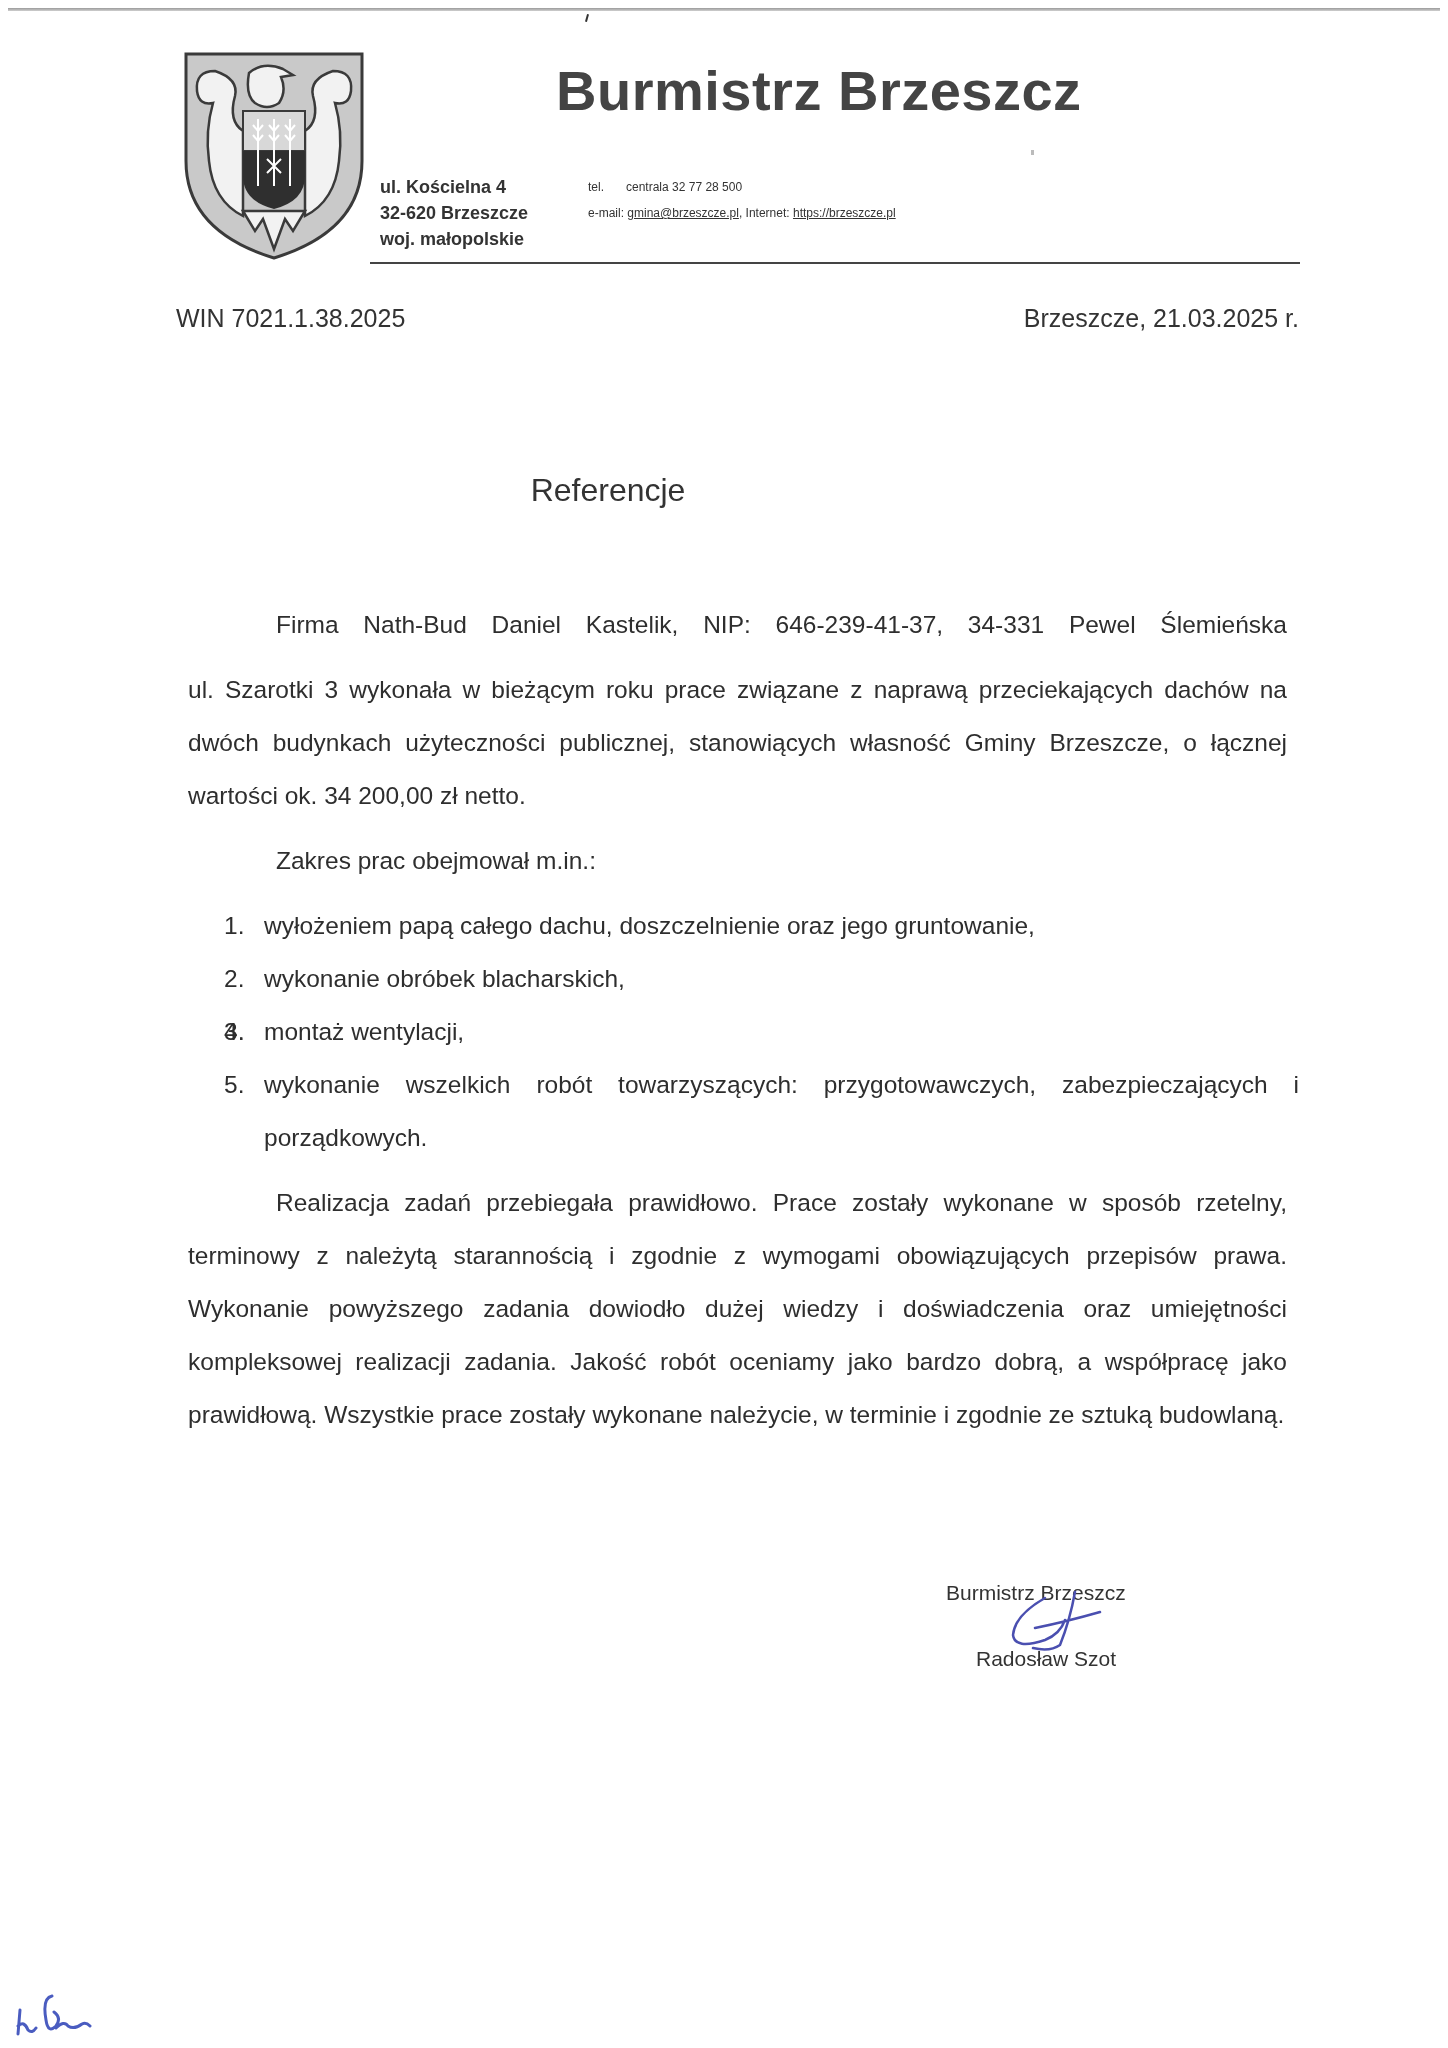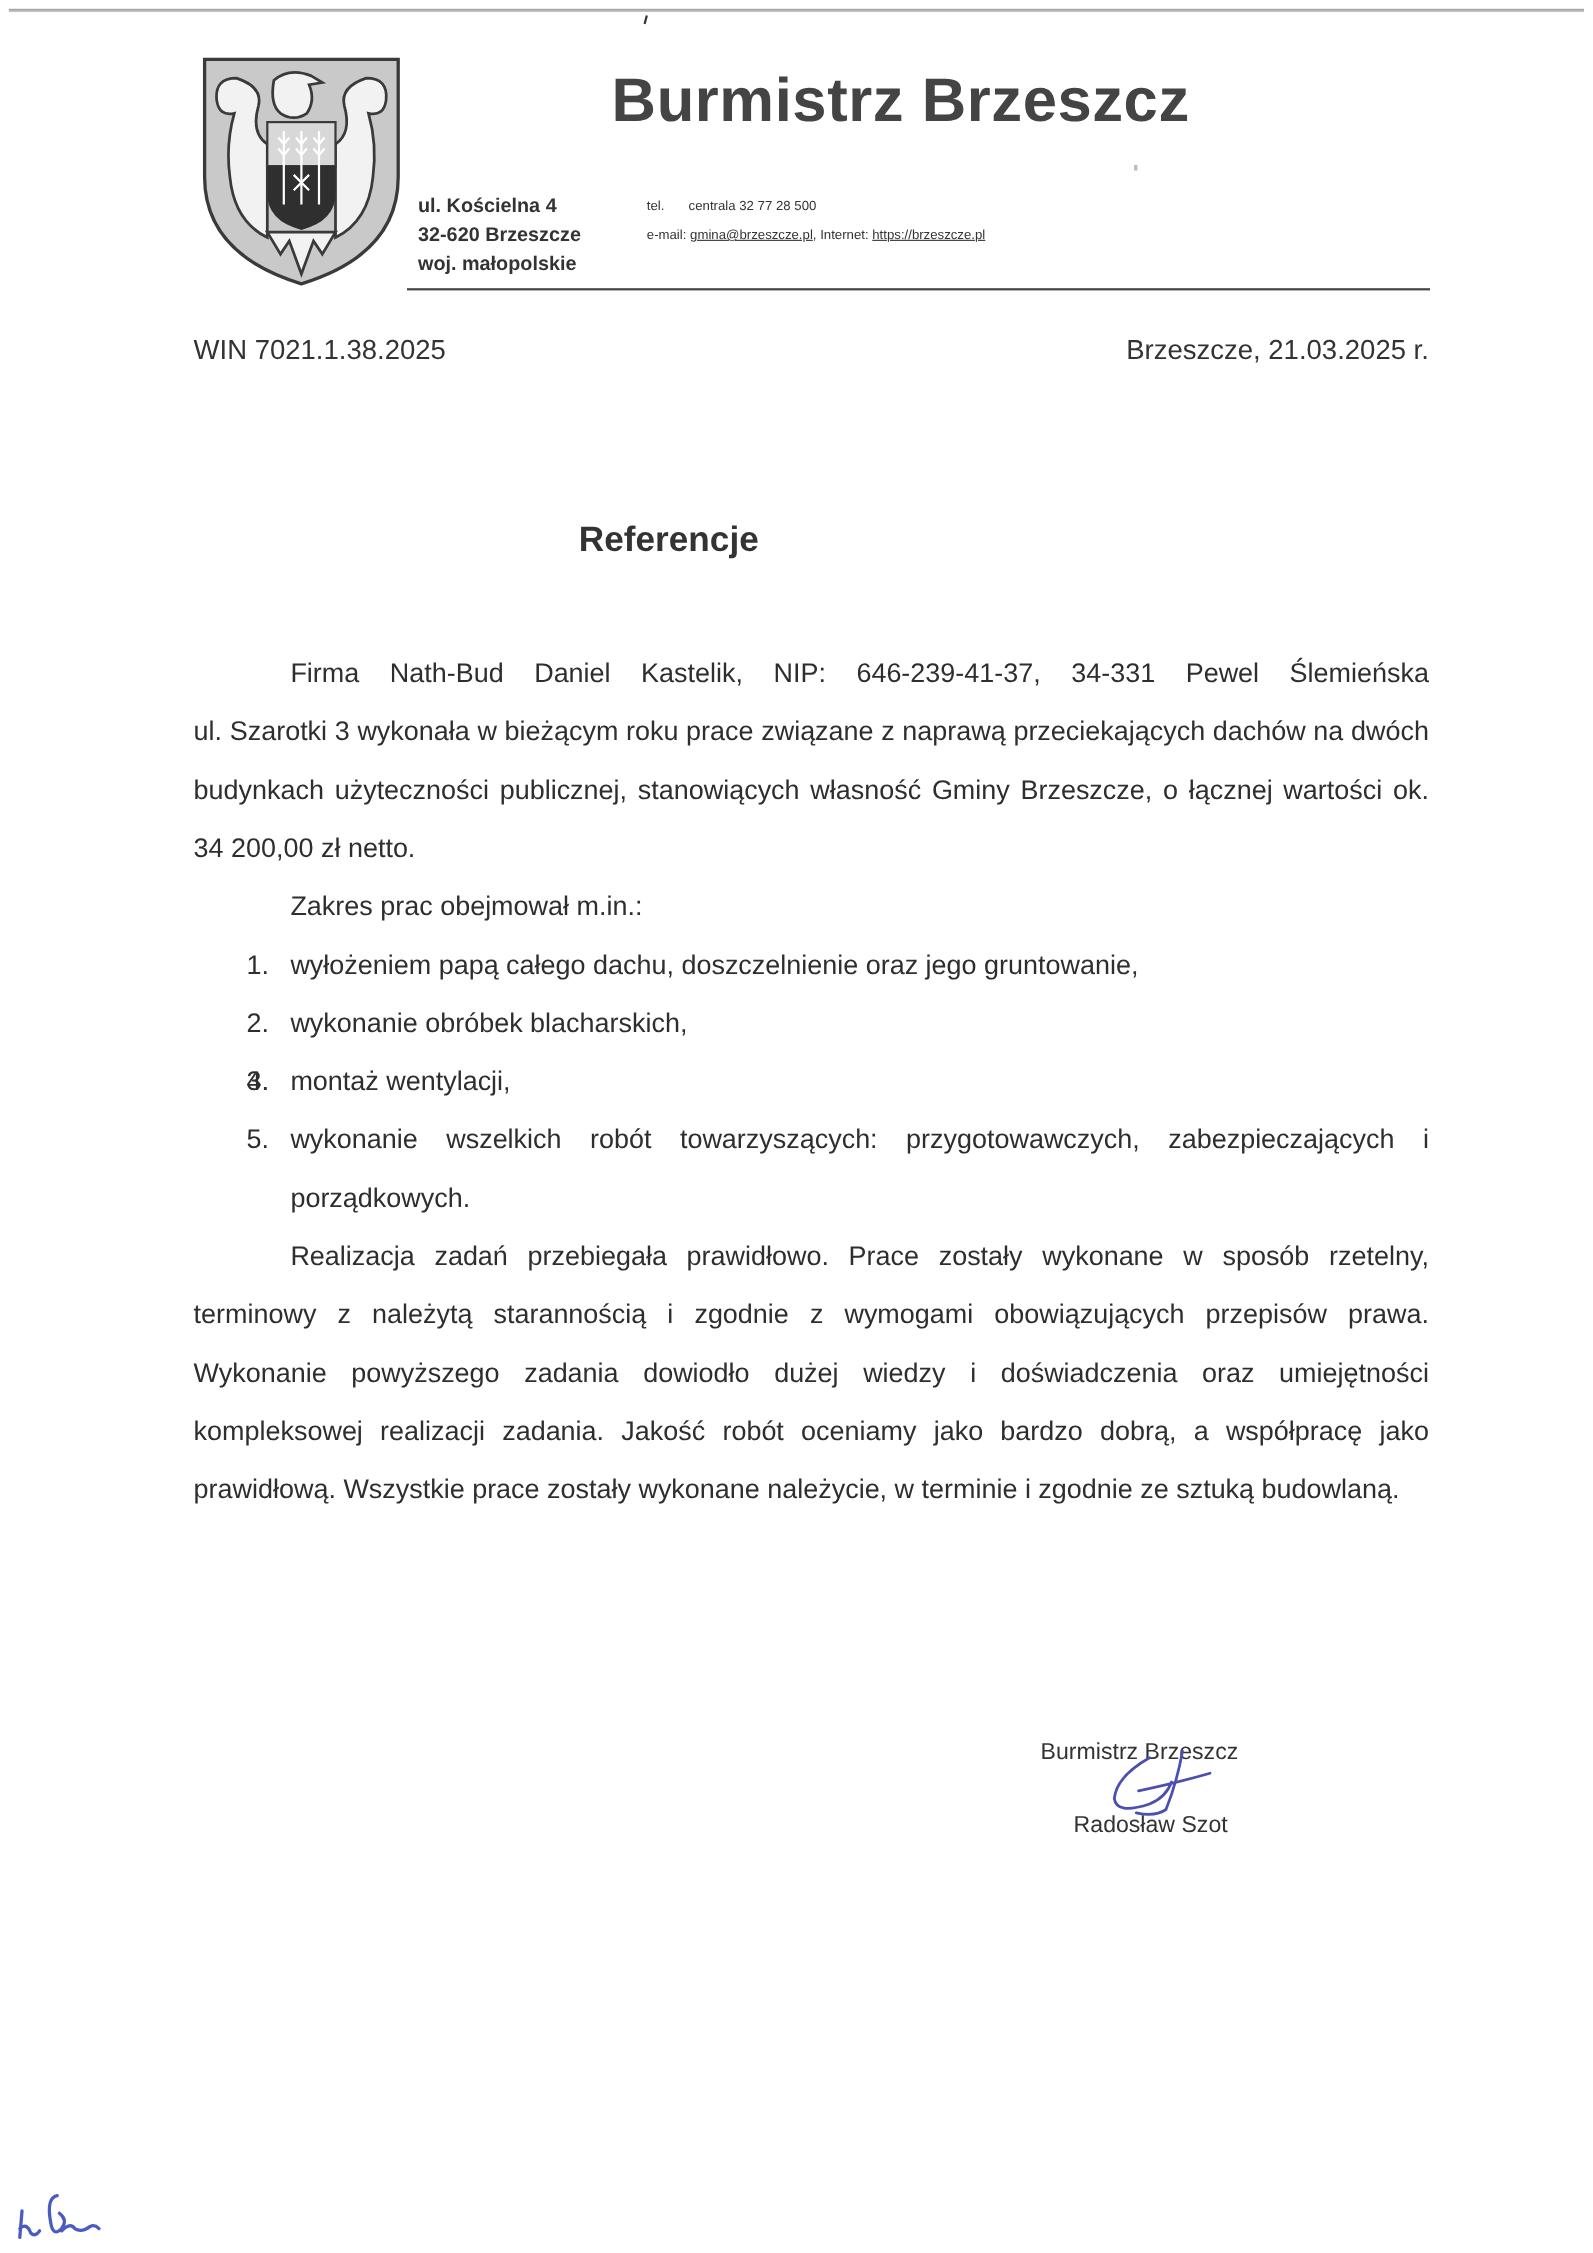--- a/index.html
+++ b/index.html
@@ -11,24 +11,24 @@
   .title { position: absolute; left: 556px; top: 58px; font-size: 56px; font-weight: bold;
            color: #444; letter-spacing: 0.5px; }
   .addr { position: absolute; left: 380px; top: 174px; font-size: 18px; line-height: 26px; color: #333; font-weight: bold; }
   .contact { position: absolute; left: 588px; top: 174px; font-size: 12px; line-height: 26px; color: #333; }
   .contact .tel-gap { display: inline-block; width: 22px; }
   .contact u { text-decoration: underline; }
   .head-rule { position: absolute; left: 370px; top: 262px; width: 930px; height: 2px; background: #444; }
   .ref { position: absolute; left: 176px; top: 304px; font-size: 25px; color: #333; }
   .date { position: absolute; right: 149px; top: 304px; font-size: 25px; color: #333; }
   .doc-title { position: absolute; left: 0; width: 1216px; top: 472px; text-align: center;
-               font-size: 32px; font-weight: bold; color: #333; }
+               font-size: 32px; font-weight: normal; color: #333; }
   .body { position: absolute; left: 176px; width: 1123px; top: 586px; font-size: 24.5px;
           line-height: 53px; color: #2e2e2e; }
-  .p { text-align: justify; text-align-last: left; margin: 0; }
+  .p { text-align: justify; text-align-last: left; margin: 12px; }
   .indent { text-indent: 88px; }
   .justify-full { text-align-last: justify; }
   .list { margin: 0; padding: 0; list-style: none; }
   .list li { position: relative; padding-left: 88px; text-align: justify; }
   .list li .num { position: absolute; left: 48px; }
   .sig-block { position: absolute; left: 946px; top: 1560px; font-size: 21px; line-height: 66px; color: #333; }
   .sig-name { padding-left: 30px; }
   .signature { position: absolute; left: 1005px; top: 1590px; width: 110px; height: 70px; }
   .initials { position: absolute; left: 12px; top: 1990px; width: 80px; height: 48px; }
   .tick { position: absolute; left: 586px; top: 14px; width: 2px; height: 8px; background: #333; transform: rotate(15deg); }

